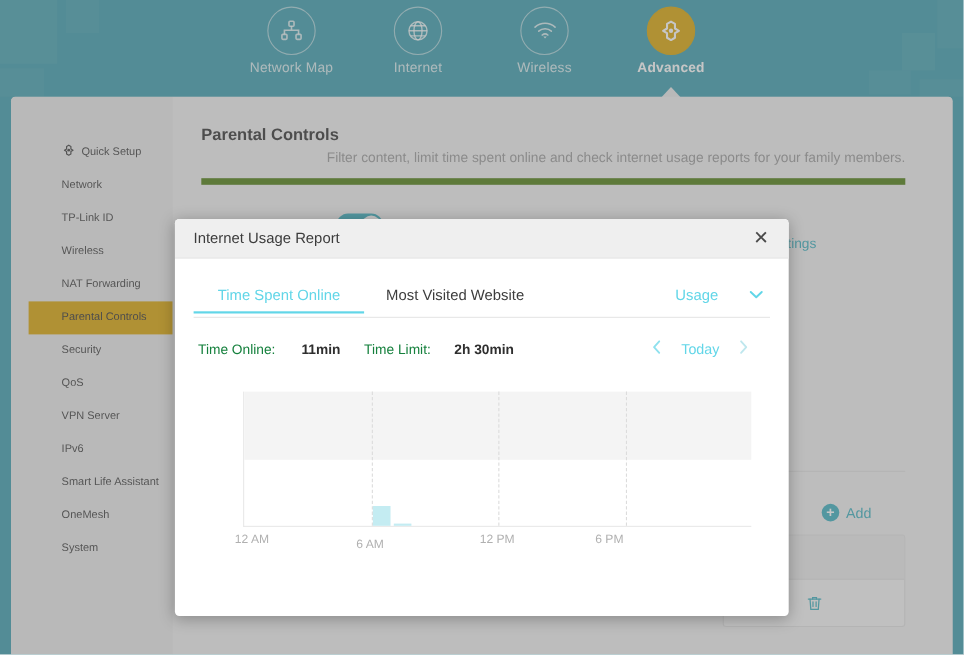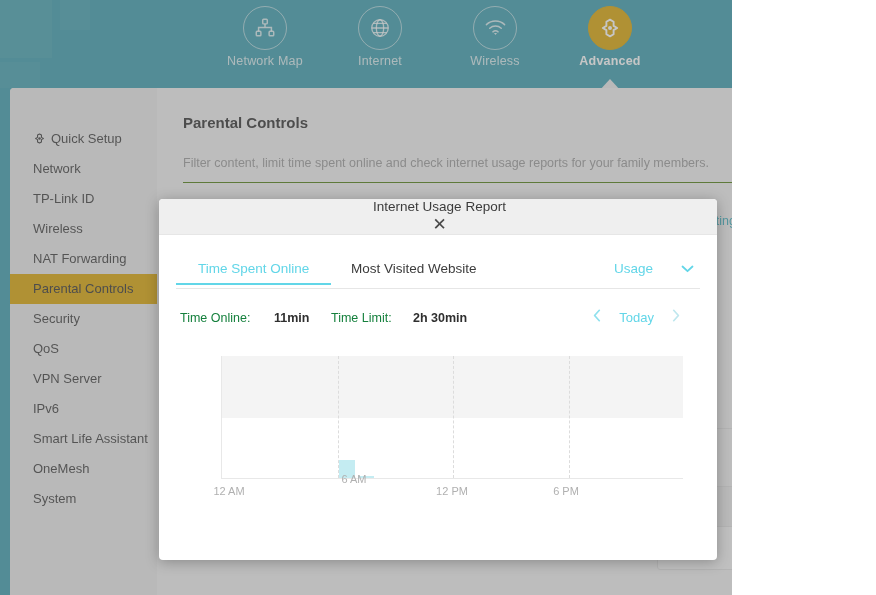--- a/index.html
+++ b/index.html
@@ -6,21 +6,21 @@
 
   html, body {
     width: 876px;
     height: 595px;
     overflow: hidden;
     font-family: "Liberation Sans", sans-serif;
   }
 
   #app {
     position: relative;
-    width: 732px;
+    width: 876px;
     height: 595px;
     background: #3a9cac;
     overflow: hidden;
   }
 
   
   .bg-deco { position: absolute; background: rgba(255,255,255,0.045); pointer-events: none; }
   .d1 { left: 0;   top: 0;   width: 52px;  height: 58px; }
   .d2 { left: 60px; top: 0;  width: 30px;  height: 30px; background: rgba(255,255,255,0.03); }
   .d3 { left: 820px; top: 30px; width: 30px; height: 34px; }
@@ -76,49 +76,51 @@
     overflow: hidden;
   }
   #sidebar {
     position: absolute; left: 0; top: 0;
     width: 147px; height: 507px;
     background: #e9e9e9;
   }
   .side-item {
     height: 30px;
     line-height: 30px;
-    padding-left: 23px;
-    font-size: 13px;
+    padding-left: 30px;
+    font-size: 10px;
     color: #3c3c3c;
     cursor: pointer;
     white-space: nowrap;
+    margin-left: 16px;
   }
   .side-item.first { margin-top: 36px; }
   .side-item.active {
     background: #d9a404;
     color: #2f2f2f;
   }
   .side-item .gear { margin-right: 5px; vertical-align: -2px; display:inline-block; }
 
   #content {
     position: absolute; left: 147px; top: 0;
     width: 709px; height: 507px;
     background: #f0f0f0;
   }
   .card {
     position: absolute;
     left: 26px; top: 0; width: 640px;
     padding-top: 26px;
   }
   .card-title { font-size: 15px; font-weight: bold; color: #2f2f2f; }
   .card-sub {
-    margin-top: 25px;
+    margin-top: 5px;
     font-size: 12.5px; color: #999;
     padding-bottom: 12px;
-    border-bottom: 1px solid #4d7c0f;
+    border-bottom: 6px solid #4d7c0f;
+    text-align: right;
   }
   .pc-row {
     margin-top: 26px;
     display: flex; align-items: center;
   }
   .pc-label { font-size: 13px; color: #3c3c3c; font-weight: bold; margin-right: 10px; }
   .toggle {
     width: 42px; height: 21px; border-radius: 11px;
     background: #3aaebd; position: relative; cursor: pointer;
   }
@@ -174,21 +176,20 @@
     border-radius: 4px;
     box-shadow: 0 2px 14px rgba(0,0,0,0.28);
     overflow: hidden;
   }
   .modal-head {
     height: 36px;
     background: #efefef;
     border-bottom: 1px solid #e6e6e6;
     display: flex; align-items: center;
     padding: 0 14px 0 17px;
-    flex-direction: column;
   }
   .modal-title { font-size: 13.5px; color: #3c3c3c; flex: 1; }
   .modal-close {
     font-size: 17px; color: #4a4a4a; cursor: pointer; line-height: 1;
     padding: 2px 4px;
   }
   .modal-desc {
     padding: 22px 0 0 17px;
     font-size: 13px; color: #4a4a4a;
   }
@@ -441,19 +442,19 @@
         <div class="band" id="upper-band" style="top: 0px; height: 61.5px; background: rgb(244, 244, 244);"></div>
         <div class="vgrid" id="g0" style="left: 0px; border-left: none;"></div>
         <div class="vgrid" id="g1" style="left: 115.5px;"></div>
         <div class="vgrid" id="g2" style="left: 231px;"></div>
         <div class="vgrid" id="g3" style="left: 346.5px;"></div>
         <div class="bar" id="bar0" style="left: 116.5px; width: 16.25px; height: 18.45px; background: rgb(196, 236, 242);"></div>
         <div class="bar" id="bar1" style="left: 135.75px; width: 16.25px; height: 2.05px; background: rgb(196, 236, 242);"></div>
       </div>
 
       <div class="xlab" id="xlab0" style="left: 40px; top: 140px;">12 AM</div>
-      <div class="xlab" id="xlab1" style="left: 147.5px; top: 128px; text-align: right;">6 AM</div>
+      <div class="xlab" id="xlab1" style="left: 147.5px; top: 144px;">6 AM</div>
       <div class="xlab" id="xlab2" style="left: 263px; top: 140px;">12 PM</div>
-      <div class="xlab" id="xlab3" style="left: 377px; top: 140px;">6 PM</div>
+      <div class="xlab" id="xlab3" style="left: 365px; top: 140px;">6 PM</div>
     </div>
 
   </div>
 </div>
 
 </body></html>

